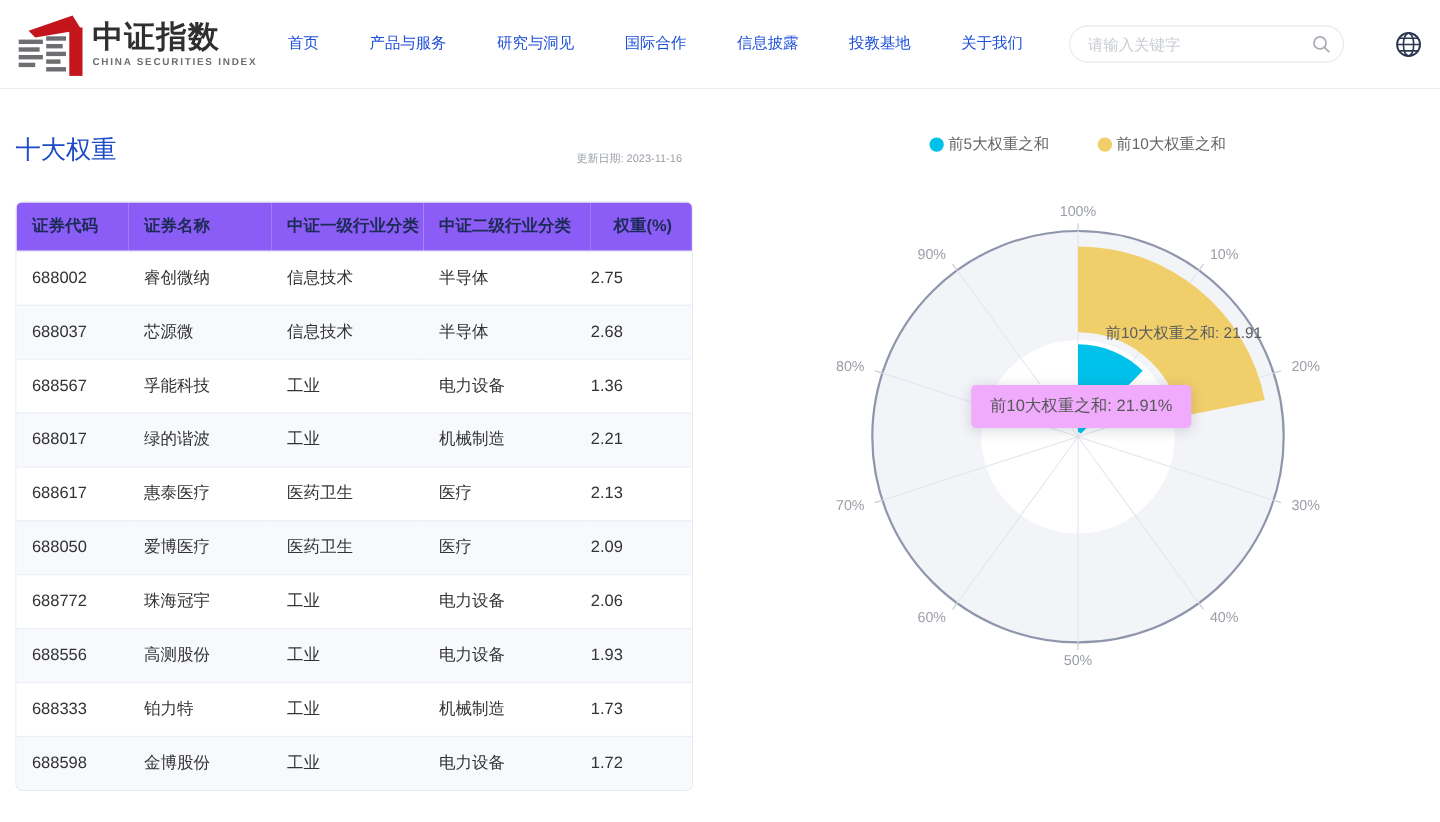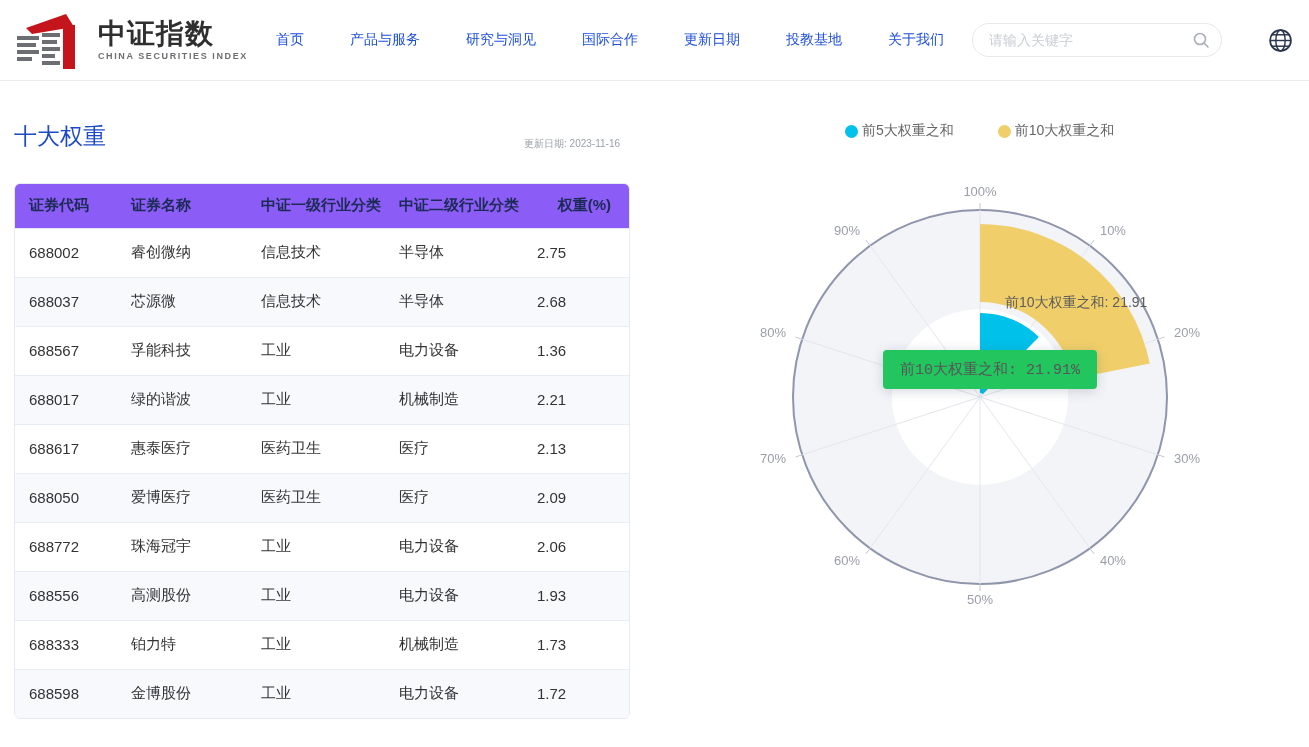--- a/index.html
+++ b/index.html
@@ -3,21 +3,21 @@
 <meta charset="utf-8">
 <style>
   * { box-sizing: border-box; margin: 0; padding: 0; }
   html,body { width:1309px; height:747px; background:#fff;
     font-family:"Liberation Sans","DejaVu Sans",sans-serif; }
   .page { position:relative; width:1309px; height:747px; background:#fff; overflow:hidden; }
 
   
   .site-header { position:absolute; top:0; left:0; width:1309px; height:81px;
     background:#fff; border-bottom:1px solid #ecedf1; display:flex; align-items:center; padding:0 16px 0 14px; }
-  .logo { display:flex; align-items:center; gap:18px; cursor:pointer; }
+  .logo { display:flex; align-items:center; gap:4px; cursor:pointer; }
   .logo-text { display:flex; flex-direction:column; line-height:1; }
   .logo-title { font-size:28px; font-weight:800; color:#2f2f2f; letter-spacing:1px; }
   .logo-sub { font-size:9px; font-weight:700; color:#6d6e71; letter-spacing:1.6px; margin-top:4px; }
   .main-nav { display:flex; gap:46px; margin-left:28px; }
   .main-nav a { text-decoration:none; color:#1d4ed8; font-size:14px; white-space:nowrap; cursor:pointer; }
   .search-box { margin-left:auto; margin-right:46px; position:relative; width:250px; height:34px; }
   .search-box input { width:100%; height:100%; border:1px solid #e9e9e9; border-radius:17px;
     padding:0 36px 0 16px; font-size:14px; color:#0f172a; outline:none; }
   .search-box input::placeholder { color:#c9cdd4; }
   .search-icon { position:absolute; right:12px; top:8px; width:18px; height:18px; cursor:pointer; }
@@ -44,22 +44,22 @@
   tbody td:last-child { padding-right:18px; padding-left:0; }
   tbody tr { border-top:1px solid #e9edf4; background:#fff; }
   tbody tr:first-child { border-top:none; }
   tbody tr:nth-child(even) { background:#f7f9fd; }
 
   
   .chart-area { position:absolute; left:660px; top:160px; width:649px; height:540px; }
   .chart-area svg { position:absolute; left:0; top:0; }
   .bar-value-label { position:absolute; left:345px; top:134px; font-size:14px; color:#5c5c5c; white-space:nowrap; }
   .chart-tooltip { position:absolute; left:223px; top:190px; height:39px; padding:0 17px;
-    display:flex; align-items:center; background:#22c55e; border-radius:4px;
-    box-shadow:0 2px 12px rgba(60,70,90,.22); font-size:15px; color:#575757; white-space:nowrap; z-index:5;font-family:Liberation Mono, monospace; }
+    display:flex; align-items:center; background:#f0abfc; border-radius:4px;
+    box-shadow:0 2px 12px rgba(60,70,90,.22); font-size:15px; color:#575757; white-space:nowrap; z-index:5; }
 </style>
 </head>
 <body>
 
 <div class="page">
 
   <header class="site-header">
     <div class="logo">
       <svg width="66" height="58" viewBox="0 0 66 58">
         <polygon points="12,17 52,3 60,16 18,23" fill="#c4151c"></polygon>
@@ -80,21 +80,21 @@
         <span class="logo-title">中证指数</span>
         <span class="logo-sub">CHINA SECURITIES INDEX</span>
       </div>
     </div>
 
     <nav class="main-nav">
       <a>首页</a>
       <a>产品与服务</a>
       <a>研究与洞见</a>
       <a>国际合作</a>
-      <a>更新日期</a>
+      <a>信息披露</a>
       <a>投教基地</a>
       <a>关于我们</a>
     </nav>
 
     <div class="search-box">
       <input type="text" placeholder="请输入关键字" style="">
       <svg class="search-icon" viewBox="0 0 18 18">
         <circle cx="8" cy="8" r="5.5" fill="none" stroke="#a9adb5" stroke-width="1.6"></circle>
         <line x1="12.2" y1="12.2" x2="16" y2="16" stroke="#a9adb5" stroke-width="1.6" stroke-linecap="round"></line>
       </svg>

